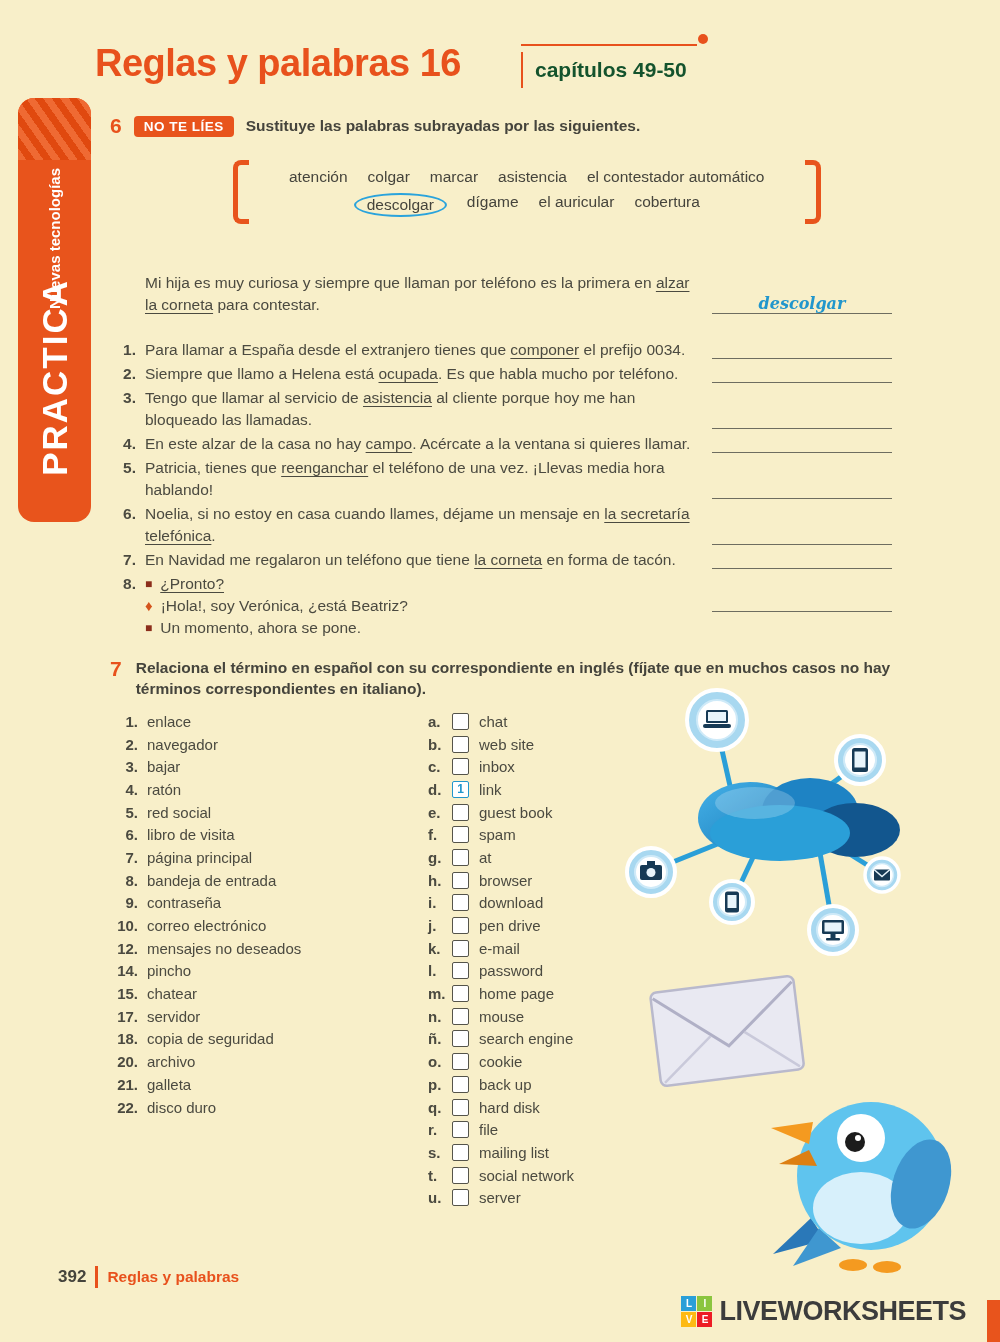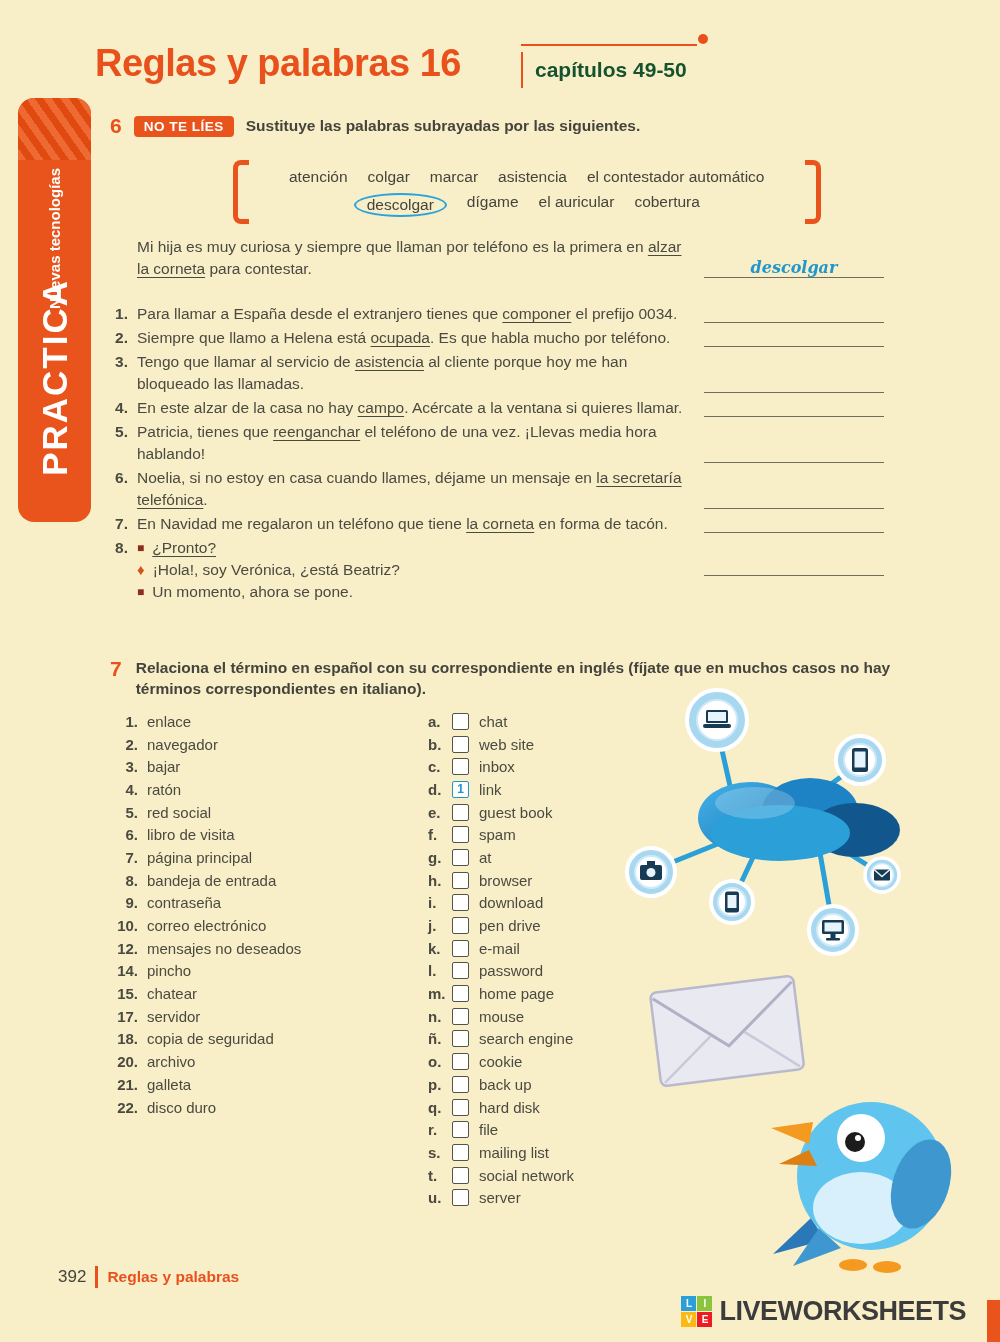--- a/index.html
+++ b/index.html
@@ -28,21 +28,21 @@
   .ex-num { font-size:21px; font-weight:800; color:#e8511c; }
   .badge { background:#e8541c; color:#fff; font-weight:800; font-size:13.5px; padding:3px 10px; border-radius:4px; letter-spacing:0.5px; }
   .instr { font-size:15.5px; font-weight:700; color:#45443c; }
   .wordbank { position:absolute; left:233px; top:160px; width:534px; display:flex; align-items:center;gap:40px; }
   .bracket { width:16px; height:64px; flex:0 0 16px; }
   .bracket.l { border-left:5px solid #e8541c; border-top:5px solid #e8541c; border-bottom:5px solid #e8541c; border-radius:8px 0 0 8px; }
   .bracket.r { border-right:5px solid #e8541c; border-top:5px solid #e8541c; border-bottom:5px solid #e8541c; border-radius:0 8px 8px 0; }
   .wb-content { flex:1; display:flex; flex-direction:column; align-items:center; gap:7px; font-size:15.5px; color:#45443c; }
   .wb-line { display:flex; gap:20px; flex-wrap:nowrap; white-space:nowrap; }
   .circled { border:2px solid #2aa3dc; border-radius:50%; padding:1px 11px; }
-  .ex6-example, .ex6-items { position:absolute; left:102px; width:782px; font-size:15.5px; }
+  .ex6-example, .ex6-items { position:absolute; left:110px; width:782px; font-size:15.5px;margin-top:36px; }
   .ex6-example { top:236px; }
   .ex6-items { top:303px; }
   .ex6-row { display:flex; align-items:flex-start; margin-bottom:2px; }
   .enum { flex:0 0 26px; text-align:right; margin-right:9px; font-weight:800; line-height:22px; }
   .sent { width:548px; line-height:22px; }
   .u { text-decoration:underline; text-underline-offset:3px; }
   .blank { width:180px; margin-left:auto; align-self:flex-end; height:20px; margin-bottom:2px;
     border-bottom:1px solid #6e6d60; position:relative; }
   .blue-answer { position:absolute; bottom:0; left:0; width:100%; text-align:center;
     color:#2196cc; font-weight:700; font-style:italic; font-size:16px; font-family:"DejaVu Serif", serif; }
@@ -59,21 +59,21 @@
   .m-num { flex:0 0 28px; text-align:right; margin-right:9px; font-weight:800; }
   .m-letter { flex:0 0 24px; font-weight:800; }
   .ans-box { flex:0 0 17px; width:17px; height:17px; background:#fff; border:1.5px solid #55544a;
     border-radius:2px; margin-right:10px; font-size:12px; font-weight:700; color:#2196cc;
     display:flex; align-items:center; justify-content:center; }
   .ans-box.filled { border-color:#2196cc; }
   
   .gfx { position:absolute; }
   
   .footer { position:absolute; left:58px; top:1266px; display:flex; align-items:center; }
-  .footer .pnum { font-size:17px; font-weight:400; color:#45443c; }
+  .footer .pnum { font-size:17px; font-weight:700; color:#45443c; }
   .footer .fdiv { width:3px; height:22px; background:#e8511c; margin:0 9px; }
   .footer .ftitle { font-size:15.5px; font-weight:800; color:#e8511c; }
   .brand { position:absolute; right:34px; top:1296px; display:flex; align-items:center; gap:7px; }
   .brand-grid { display:grid; grid-template-columns:15px 15px; grid-template-rows:15px 15px; gap:1px; }
   .bsq { display:flex; align-items:center; justify-content:center; color:#fff; font-size:10px; font-weight:800; }
   .bsq.c0 { background:#2a9fd8; } .bsq.c1 { background:#8bc53f; }
   .bsq.c2 { background:#fdb913; } .bsq.c3 { background:#ed1c24; }
   .brand-text { font-size:27px; font-weight:800; color:#3c3c3c; letter-spacing:-0.5px; }
   .edge-strip { position:absolute; right:0; top:1300px; width:13px; height:42px; background:#e8541c; }
 </style>

